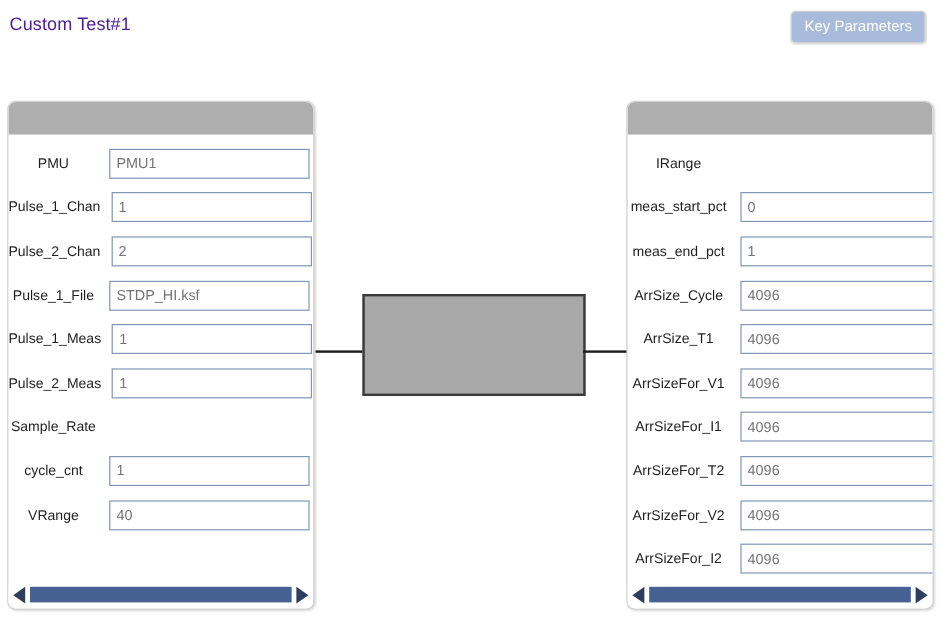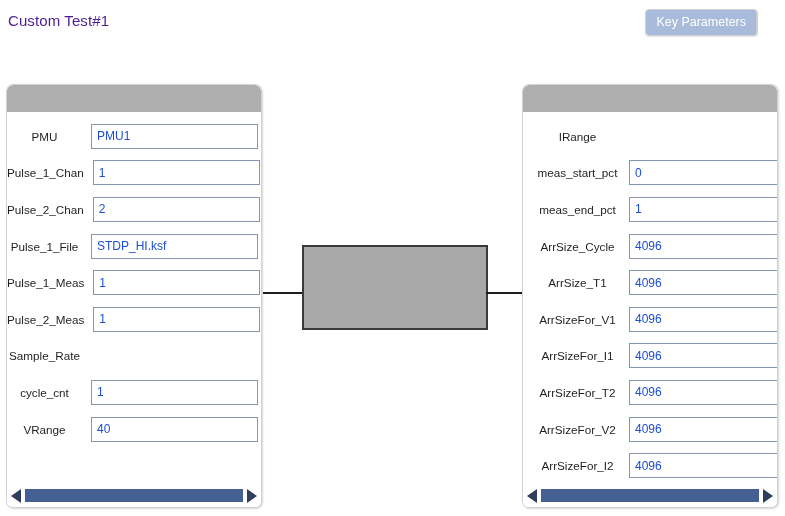--- a/index.html
+++ b/index.html
@@ -24,21 +24,21 @@
     left: 8px;
     top: 12px;
     font-size: 15px;
     color: #4c1d95;
     letter-spacing: 0.1px;
     white-space: nowrap;
   }
 
   #param-toggle {
     position: absolute;
-    right: 27px;
+    right: 13px;
     top: 9px;
     display: flex;
     align-items: stretch;
     background: #ffffff;
     border: 1px solid #cfcfcf;
     border-radius: 4px;
     box-shadow: 0 1px 1px rgba(0,0,0,0.10);
     overflow: hidden;
     height: 25px;
   }
@@ -108,31 +108,30 @@
     flex: 0 0 84px;
     text-align: center;
     padding-right: 9px;
     font-size: 11.7px;
     color: #1f1f1f;
     white-space: nowrap;
     box-sizing: border-box;
   }
   #panel-right .param-label {
     flex: 0 0 94px;
-    margin-left: 12px;
   }
   .param-input {
     flex: 1 1 auto;
     height: 25px;
     box-sizing: border-box;
     border: 1px solid #8295b5;
     background: #ffffff;
     font-family: "Liberation Sans", sans-serif;
     font-size: 12px;
-    color: #1d4ed8;
+    color: #737373;
     padding: 0 5px;
     outline: none;
     border-radius: 0;
   }
 
   
   .hscroll {
     flex: 0 0 20px;
     height: 20px;
     display: flex;

